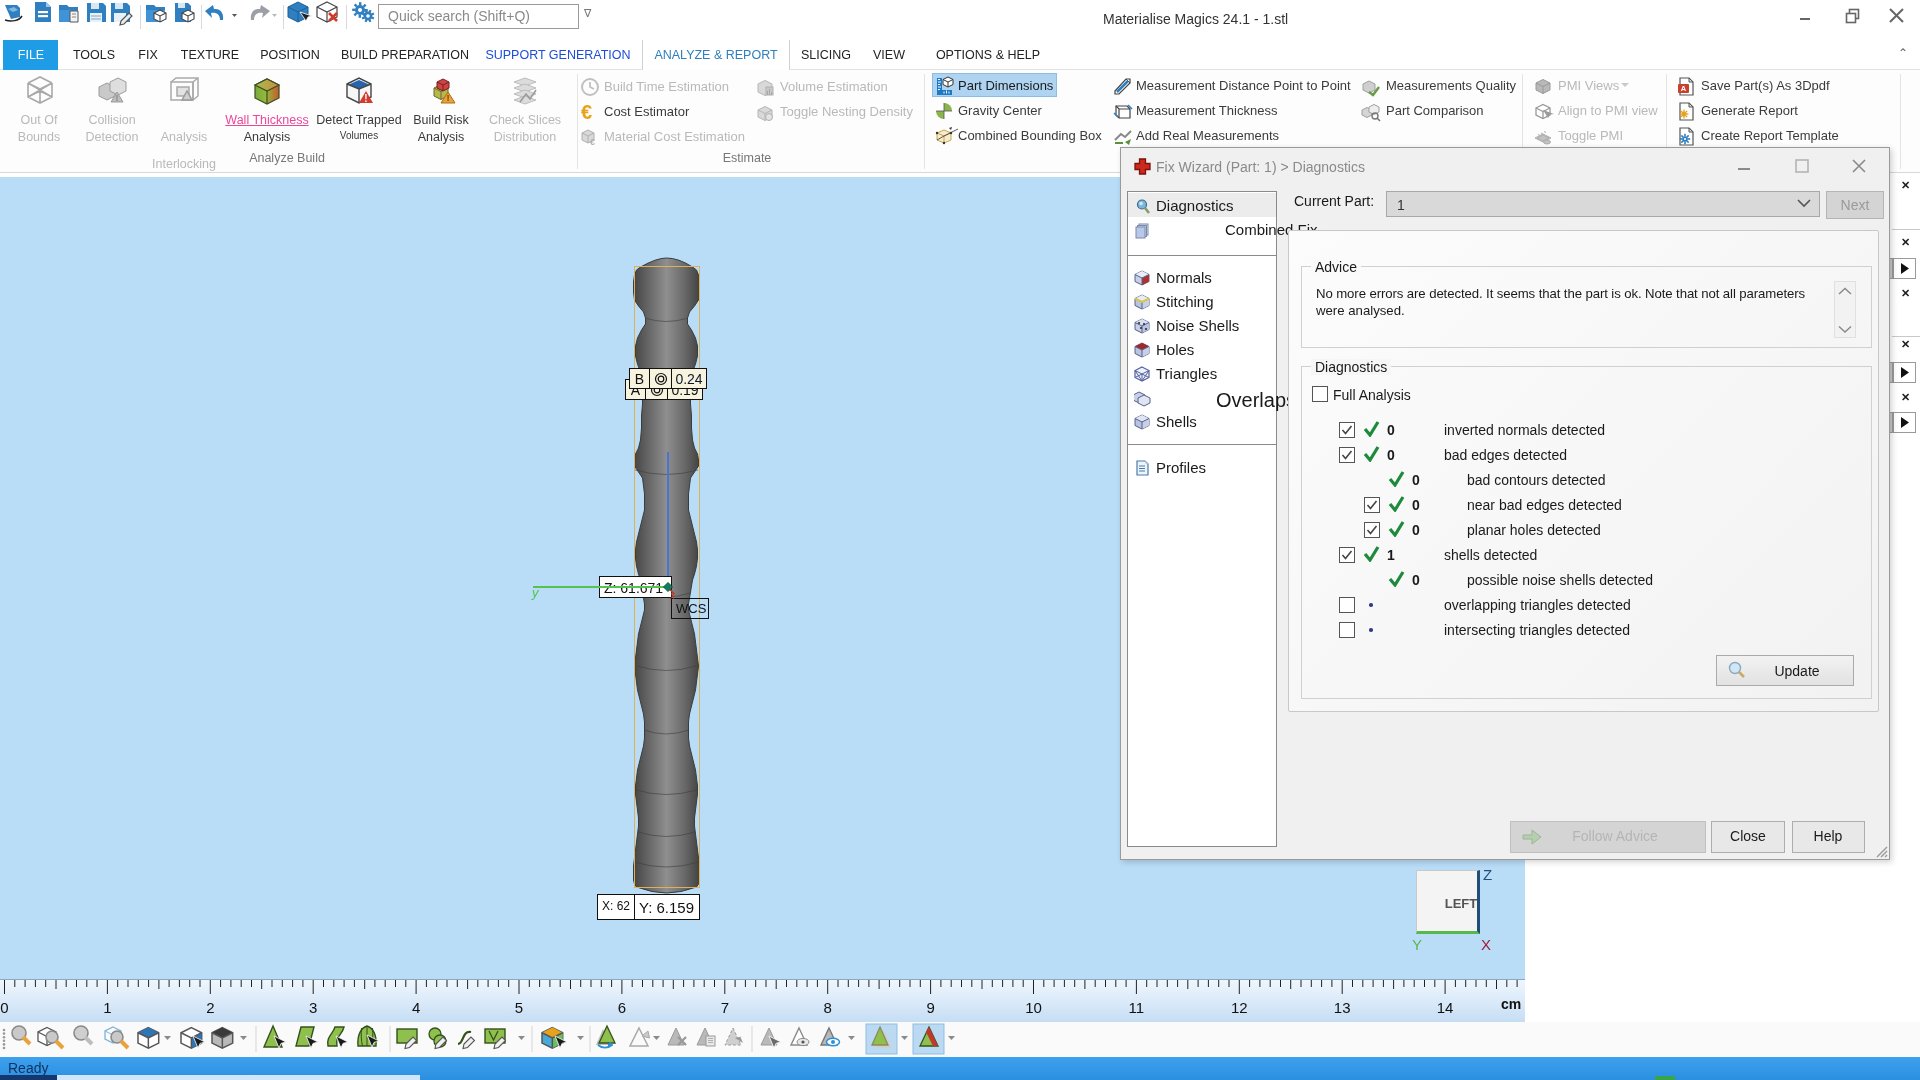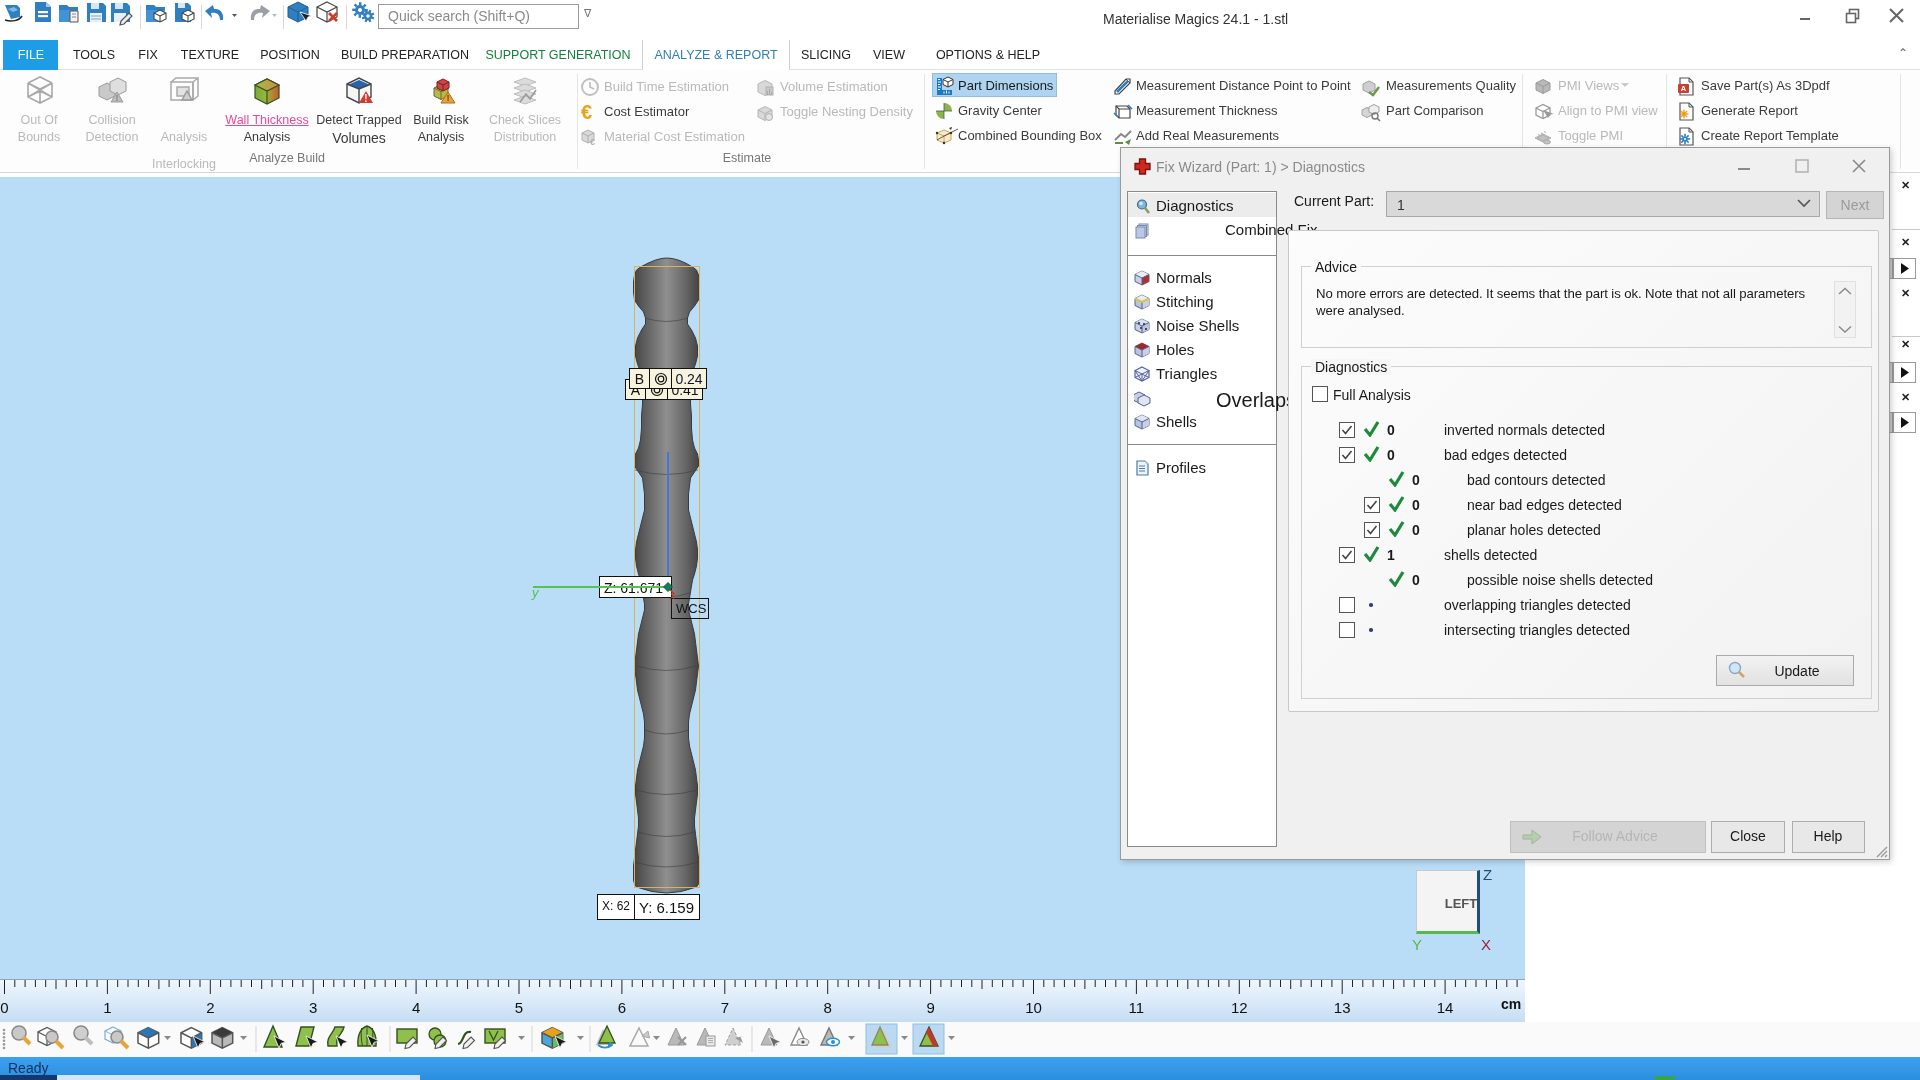--- a/index.html
+++ b/index.html
@@ -118,21 +118,21 @@
 <div class="txt" style="left:584px;top:7px;font-size:11px;color:#777;">∇</div>
 <div class="abs" style="left:0;top:40px;width:1920px;height:30px;background:#fff;border-bottom:1px solid #e2e2e2;"></div>
 <div class="abs" style="left:642px;top:40px;width:148px;height:30px;background:#fff;border-left:1px solid #d0d0d0;border-right:1px solid #d0d0d0;"></div>
 <div class="abs" style="left:3px;top:40px;width:55px;height:30px;background:#1e9de6;"></div>
 <div class="txt" style="left:31px;top:48px;transform:translateX(-50%);font-size:12.5px;color:#fff;">FILE</div>
 <div class="txt" style="left:94px;top:48px;transform:translateX(-50%);font-size:12.5px;color:#222;">TOOLS</div>
 <div class="txt" style="left:148px;top:48px;transform:translateX(-50%);font-size:12.5px;color:#222;">FIX</div>
 <div class="txt" style="left:210px;top:48px;transform:translateX(-50%);font-size:12.5px;color:#222;">TEXTURE</div>
 <div class="txt" style="left:290px;top:48px;transform:translateX(-50%);font-size:12.5px;color:#222;">POSITION</div>
 <div class="txt" style="left:405px;top:48px;transform:translateX(-50%);font-size:12.5px;color:#222;">BUILD PREPARATION</div>
-<div class="txt" style="left:558px;top:48px;transform:translateX(-50%);font-size:12.5px;color:#15803d;">SUPPORT GENERATION</div>
+<div class="txt" style="left:558px;top:48px;transform:translateX(-50%);font-size:12.5px;color:#1d4ed8;">SUPPORT GENERATION</div>
 <div class="txt" style="left:716px;top:48px;transform:translateX(-50%);font-size:12.5px;color:#2e7fbe;">ANALYZE &amp; REPORT</div>
 <div class="txt" style="left:826px;top:48px;transform:translateX(-50%);font-size:12.5px;color:#222;">SLICING</div>
 <div class="txt" style="left:889px;top:48px;transform:translateX(-50%);font-size:12.5px;color:#222;">VIEW</div>
 <div class="txt" style="left:988px;top:48px;transform:translateX(-50%);font-size:12.5px;color:#222;">OPTIONS &amp; HELP</div>
 <div class="txt" style="left:1898px;top:46px;font-size:12px;color:#666;">⌃</div>
 <div class="abs" style="left:0;top:70px;width:1920px;height:103px;background:#fdfdfd;border-bottom:1px solid #d8d8d8;"></div>
 <div class="abs" style="left:577px;top:74px;width:1px;height:95px;background:#e4e4e4;"></div>
 <div class="abs" style="left:924px;top:74px;width:1px;height:95px;background:#e4e4e4;"></div>
 <div class="abs" style="left:1522px;top:74px;width:1px;height:95px;background:#e4e4e4;"></div>
 <div class="abs" style="left:1666px;top:74px;width:1px;height:95px;background:#e4e4e4;"></div>
@@ -187,21 +187,21 @@
 <svg class="abs" style="left:340px;top:74px" width="38" height="34">
     <g>
       <path d="M7,10L19,4l12,6v13l-12,6L7,23z" fill="#f6f6f6" stroke="#444" stroke-width="1.4"></path>
       <path d="M9,10.5L19,6l10,4.5l-10,4.5z" fill="#2565ae"></path>
       <path d="M19,15v14M7,10l12,5l12,-5" stroke="#444" stroke-width="1.4" fill="none"></path>
       <path d="M26,17l7,12H19z" fill="#d23b2e"></path>
       <text x="26" y="27.5" font-size="10" text-anchor="middle" fill="#fff" font-weight="bold">!</text>
     </g>
   </svg>
 <div class="txt" style="left:359px;top:113px;transform:translateX(-50%);font-size:12.5px;color:#3b3b3b;">Detect Trapped</div>
-<div class="txt" style="left:359px;top:130px;transform:translateX(-50%);font-size:14px;color:#3b3b3b;">Volumes</div>
+<div class="txt" style="left:359px;top:130px;transform:translateX(-50%);font-size:10px;color:#3b3b3b;">Volumes</div>
 <svg class="abs" style="left:422px;top:74px" width="38" height="34">
     <g>
       <path d="M12,14l7,-3.5l7,3.5v8l-7,3.5l-7,-3.5z" fill="#b5b84a" stroke="#6b6b2a"></path>
       <path d="M12,14l7,3.5l7,-3.5" fill="none" stroke="#6b6b2a"></path>
       <path d="M19,17.5v8" stroke="#6b6b2a"></path>
       <path d="M15,8l6,-3l6,3v6l-6,3l-6,-3z" fill="#c44" stroke="#7a2020"></path>
       <path d="M15,8l6,3l6,-3M21,11v6" fill="none" stroke="#7a2020"></path>
       <path d="M26,18l7,11H19z" fill="#e8a33d" stroke="#b06a10"></path>
       <text x="26" y="27" font-size="9.5" text-anchor="middle" fill="#7a4a00" font-weight="bold">!</text>
     </g>
@@ -401,21 +401,21 @@
     <text x="12" y="157" font-size="13" font-style="italic" fill="#55c34f">y</text>
   </svg>
 <div class="abs" style="left:625px;top:379px;width:21px;height:21px;background:#f7f3df;border:1.2px solid #111;"></div>
 <div class="txt" style="left:635.5px;top:381.5px;transform:translateX(-50%);font-size:14px;color:#111;">A</div>
 <div class="abs" style="left:645px;top:379px;width:23px;height:21px;background:#f7f3df;border:1.2px solid #111;"></div>
 <svg class="abs" style="left:649.5px;top:382.5px" width="14" height="14">
     <circle cx="7" cy="7" r="5.5" fill="none" stroke="#111" stroke-width="1.2"></circle>
     <circle cx="7" cy="7" r="2.8" fill="none" stroke="#111" stroke-width="1.2"></circle>
   </svg>
 <div class="abs" style="left:667px;top:379px;width:36px;height:21px;background:#f7f3df;border:1.2px solid #111;"></div>
-<div class="txt" style="left:685.0px;top:381.5px;transform:translateX(-50%);font-size:14px;color:#111;">0.41</div>
+<div class="txt" style="left:685.0px;top:381.5px;transform:translateX(-50%);font-size:14px;color:#111;">0.19</div>
 <div class="abs" style="left:629px;top:368px;width:21px;height:21px;background:#f7f3df;border:1.2px solid #111;"></div>
 <div class="txt" style="left:639.5px;top:370.5px;transform:translateX(-50%);font-size:14px;color:#111;">B</div>
 <div class="abs" style="left:649px;top:368px;width:23px;height:21px;background:#f7f3df;border:1.2px solid #111;"></div>
 <svg class="abs" style="left:653.5px;top:371.5px" width="14" height="14">
     <circle cx="7" cy="7" r="5.5" fill="none" stroke="#111" stroke-width="1.2"></circle>
     <circle cx="7" cy="7" r="2.8" fill="none" stroke="#111" stroke-width="1.2"></circle>
   </svg>
 <div class="abs" style="left:671px;top:368px;width:36px;height:21px;background:#f7f3df;border:1.2px solid #111;"></div>
 <div class="txt" style="left:689.0px;top:370.5px;transform:translateX(-50%);font-size:14px;color:#0f172a;">0.24</div>
 <div class="abs" style="left:599px;top:576px;width:73px;height:22px;background:#fff;border:1.5px solid #111;"></div>

